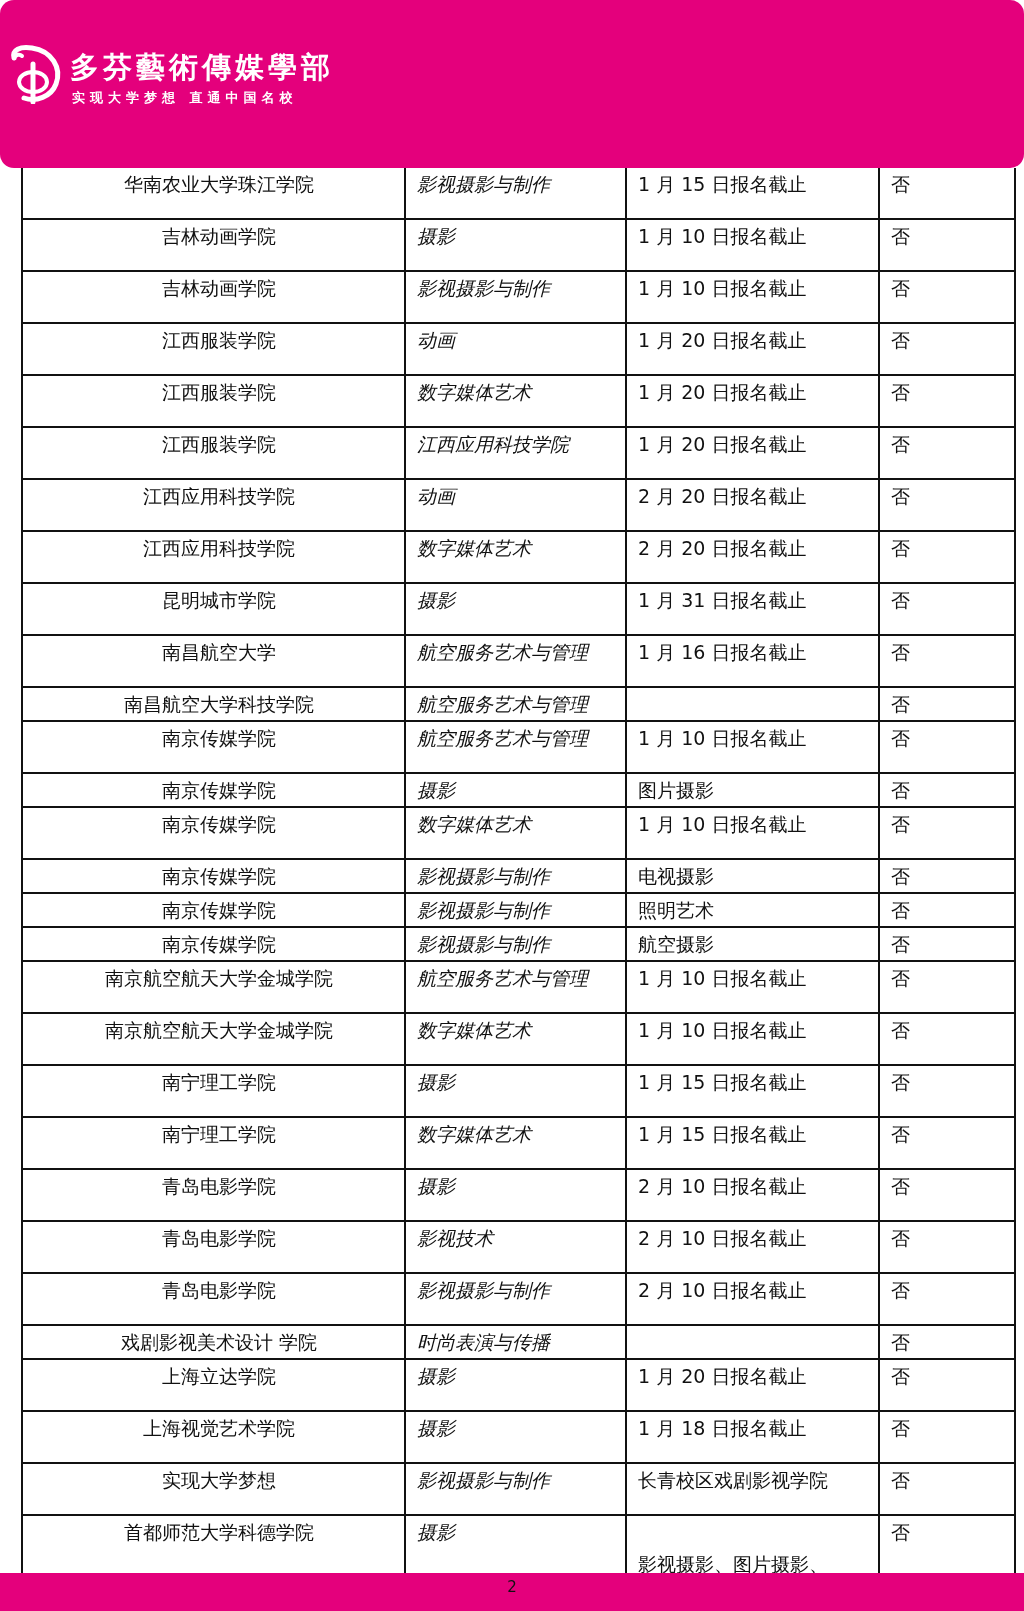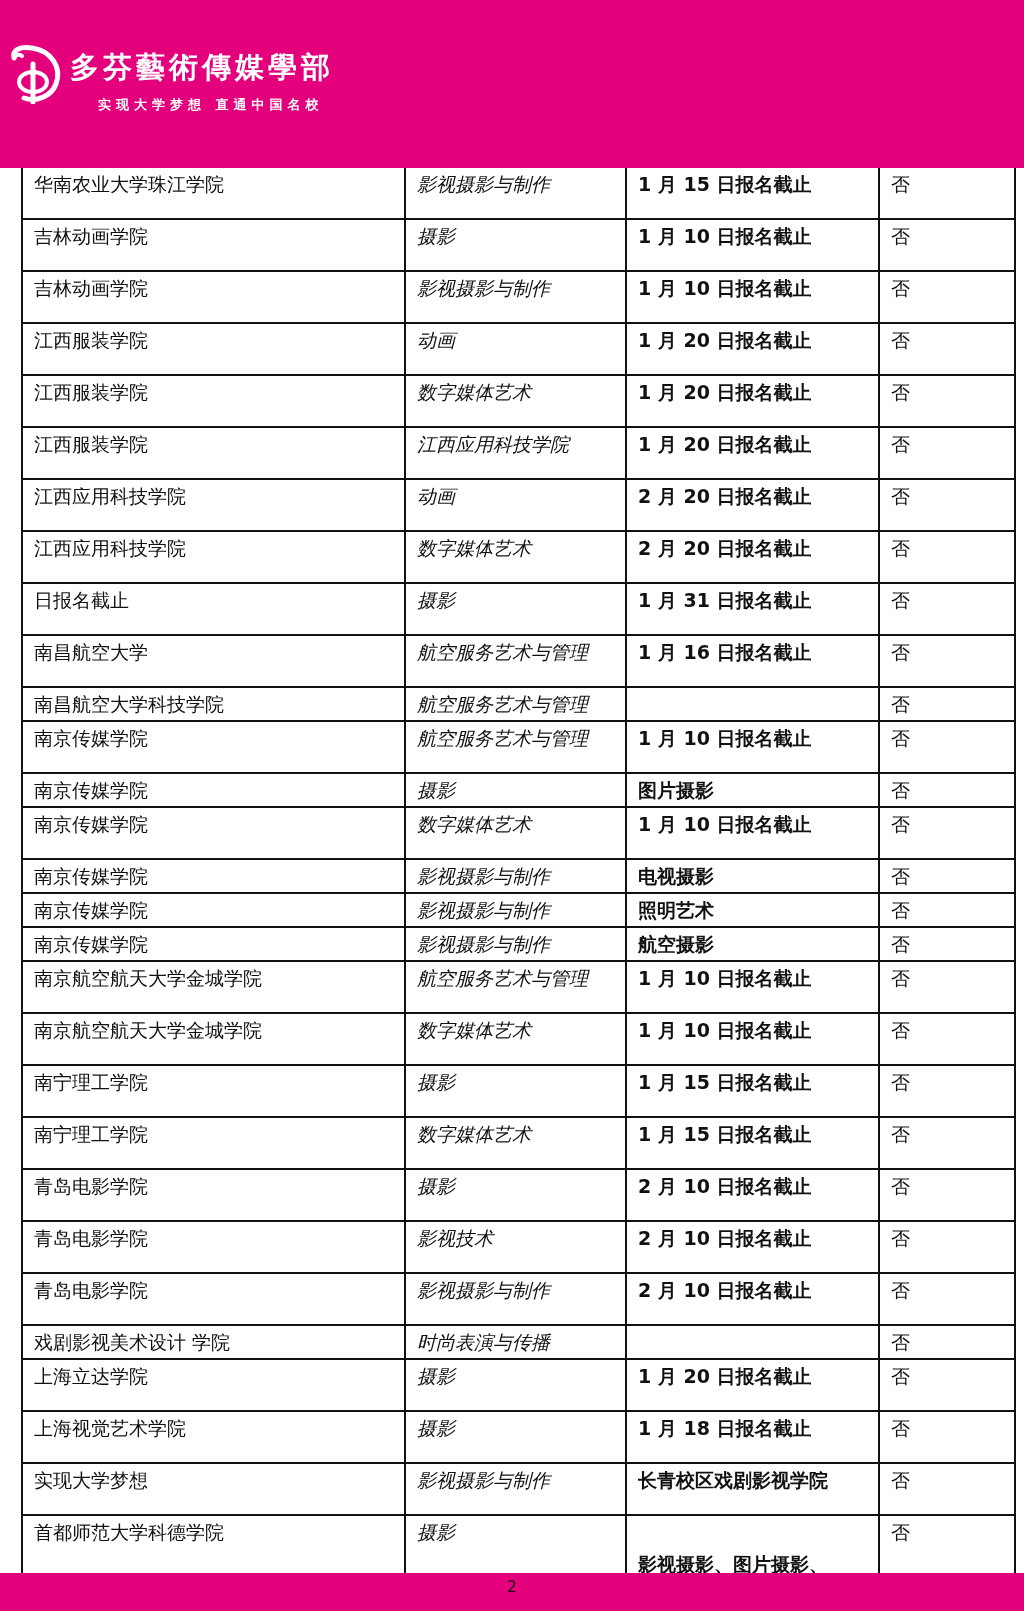--- a/index.html
+++ b/index.html
@@ -1,29 +1,29 @@
 <!DOCTYPE html>
 <html><head>
 <meta charset="utf-8">
 <style>
   html, body { margin:0; padding:0; }
   body { width:1024px; height:1611px; background:#ffffff; position:relative; overflow:hidden;
          font-family: "DejaVu Sans", "Liberation Sans", sans-serif; }
-  .header { position:absolute; left:0; top:0; width:1024px; height:168px; background:#E4007C; }
+  .header { position:absolute; left:0; top:0; width:1024px; height:168px; background:#E4007C;border-radius:14px; }
   .logo { position:absolute; left:6px; top:42px; width:58px; height:62px; }
   .brand-title { position:absolute; left:70px; top:48px; color:#fff; font-family:"DejaVu Serif", serif;
                  font-weight:bold; font-size:29px; letter-spacing:4px; white-space:nowrap; }
-  .brand-slogan { position:absolute; left:72px; top:96px; color:#fff; font-size:13px; font-weight:bold;
-                  letter-spacing:5px; white-space:nowrap;margin-left:26px; }
+  .brand-slogan { position:absolute; left:72px; top:89px; color:#fff; font-size:13px; font-weight:bold;
+                  letter-spacing:5px; white-space:nowrap; }
   .table-wrap { position:absolute; left:21px; top:168px; width:986px; }
   table { border-collapse:collapse; width:986px; table-layout:fixed; }
   td { border:2.5px solid #111; border-top-width:2.5px; padding:0 0 0 11px; font-size:19px; color:#111;
        vertical-align:top; line-height:32px; height:32px; }
   tr:first-child td { border-top:none; }
-  td.c1 { width:370px; } td.c2 { width:208px;font-style:italic; } td.c3 { width:240px;font-weight:bold; } td.c4 { width:123px; }
+  td.c1 { width:370px;text-align:center; } td.c2 { width:208px;font-style:italic; } td.c3 { width:240px; } td.c4 { width:123px; }
   tr.tall td { height:50px; }
   tr.tall3 td { height:66px; }
   td .multi { display:block; line-height:32px;margin-top:32px; }
   .footer { position:absolute; left:0; top:1573px; width:1024px; height:38px; background:#E4007C;
             text-align:center; }
   .page-num { font-size:15px; color:#111; line-height:28px; }
 </style>
 </head>
 <body>
 
@@ -83,21 +83,21 @@
           <td class="c3">2 月 20 日报名截止</td>
           <td class="c4">否</td>
         </tr>
         <tr class="tall">
           <td class="c1">江西应用科技学院</td>
           <td class="c2">数字媒体艺术</td>
           <td class="c3">2 月 20 日报名截止</td>
           <td class="c4">否</td>
         </tr>
         <tr class="tall">
-          <td class="c1">日报名截止</td>
+          <td class="c1">昆明城市学院</td>
           <td class="c2">摄影</td>
           <td class="c3">1 月 31 日报名截止</td>
           <td class="c4">否</td>
         </tr>
         <tr class="tall">
           <td class="c1">南昌航空大学</td>
           <td class="c2">航空服务艺术与管理</td>
           <td class="c3">1 月 16 日报名截止</td>
           <td class="c4">否</td>
         </tr>

